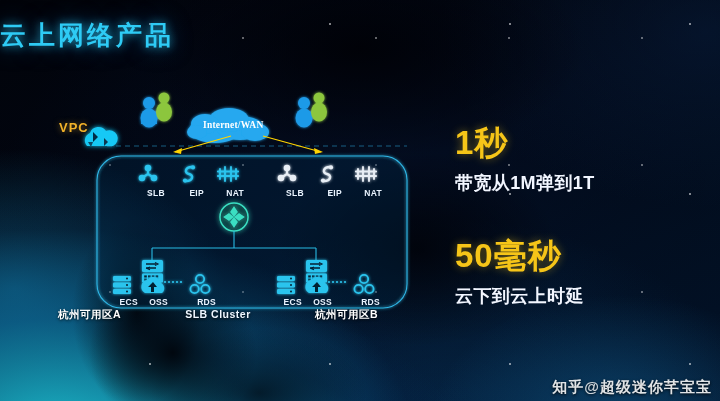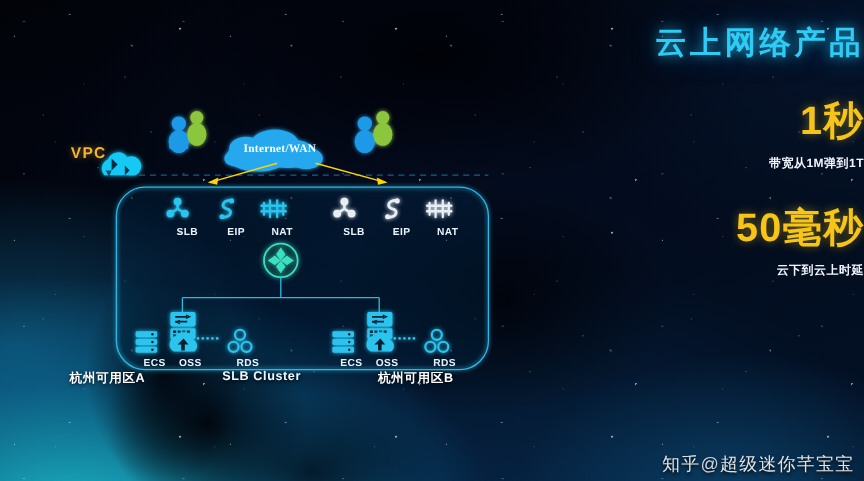--- a/index.html
+++ b/index.html
@@ -57,42 +57,42 @@
       radial-gradient(1px 1px at 70px 70px, rgba(210,240,255,.4) 50%, transparent 52%),
       radial-gradient(1.6px 1.6px at 110px 38px, rgba(255,255,255,.55) 50%, transparent 52%),
       radial-gradient(1px 1px at 46px 118px, rgba(255,255,255,.35) 50%, transparent 52%);
     background-size:133px 127px;
     opacity:.7;
   }
 
   
   .title{
     position:absolute;left:0;right:0;top:18px;
-    text-align:right;
+    text-align:left;
     font-size:26px;font-weight:bold;
     letter-spacing:3px;
     color:#2ecbf5;
     text-shadow:0 0 10px rgba(46,203,245,.75),0 0 22px rgba(20,140,220,.5);
   }
 
   
   .stats{
     position:absolute;left:455px;top:82px;width:265px;
   }
-  .stat{text-align:right;margin-bottom:28px;}
+  .stat{text-align:left;margin-bottom:28px;margin-top:42px;}
   .stat-num{
     font-size:33px;font-weight:bold;
     color:#f6c518;
     letter-spacing:1px;
     text-shadow:0 0 8px rgba(246,197,24,.45);
     line-height:1.15;
   }
   .stat-cap{
     margin-top:9px;
-    font-size:10px;font-weight:bold;
+    font-size:18px;font-weight:bold;
     color:#f2f6ff;
     letter-spacing:.4px;
   }
 
   
   .diagram{position:absolute;left:55px;top:78px;width:360px;height:265px;}
   .dg-svg{position:absolute;left:0;top:0;}
   .lbl{
     position:absolute;
     font-size:8.5px;font-weight:bold;
@@ -121,21 +121,21 @@
   .zone{
     font-size:10.5px;font-weight:bold;color:#ffffff;
     letter-spacing:.5px;white-space:nowrap;
     text-shadow:0 1px 3px rgba(0,0,0,.8);
   }
   .zone.mid{color:#eef6ff;}
 
   
   .watermark{
     position:absolute;right:8px;bottom:4px;
-    font-size:15px;font-weight:normal;
+    font-size:15px;font-weight:bold;
     color:rgba(255,255,255,.88);
     letter-spacing:1px;
     white-space:nowrap;
     text-shadow:0 1px 3px rgba(0,0,0,.9);
   }
   .wm-at{opacity:.9;}
 </style>
 </head>
 <body>
 

